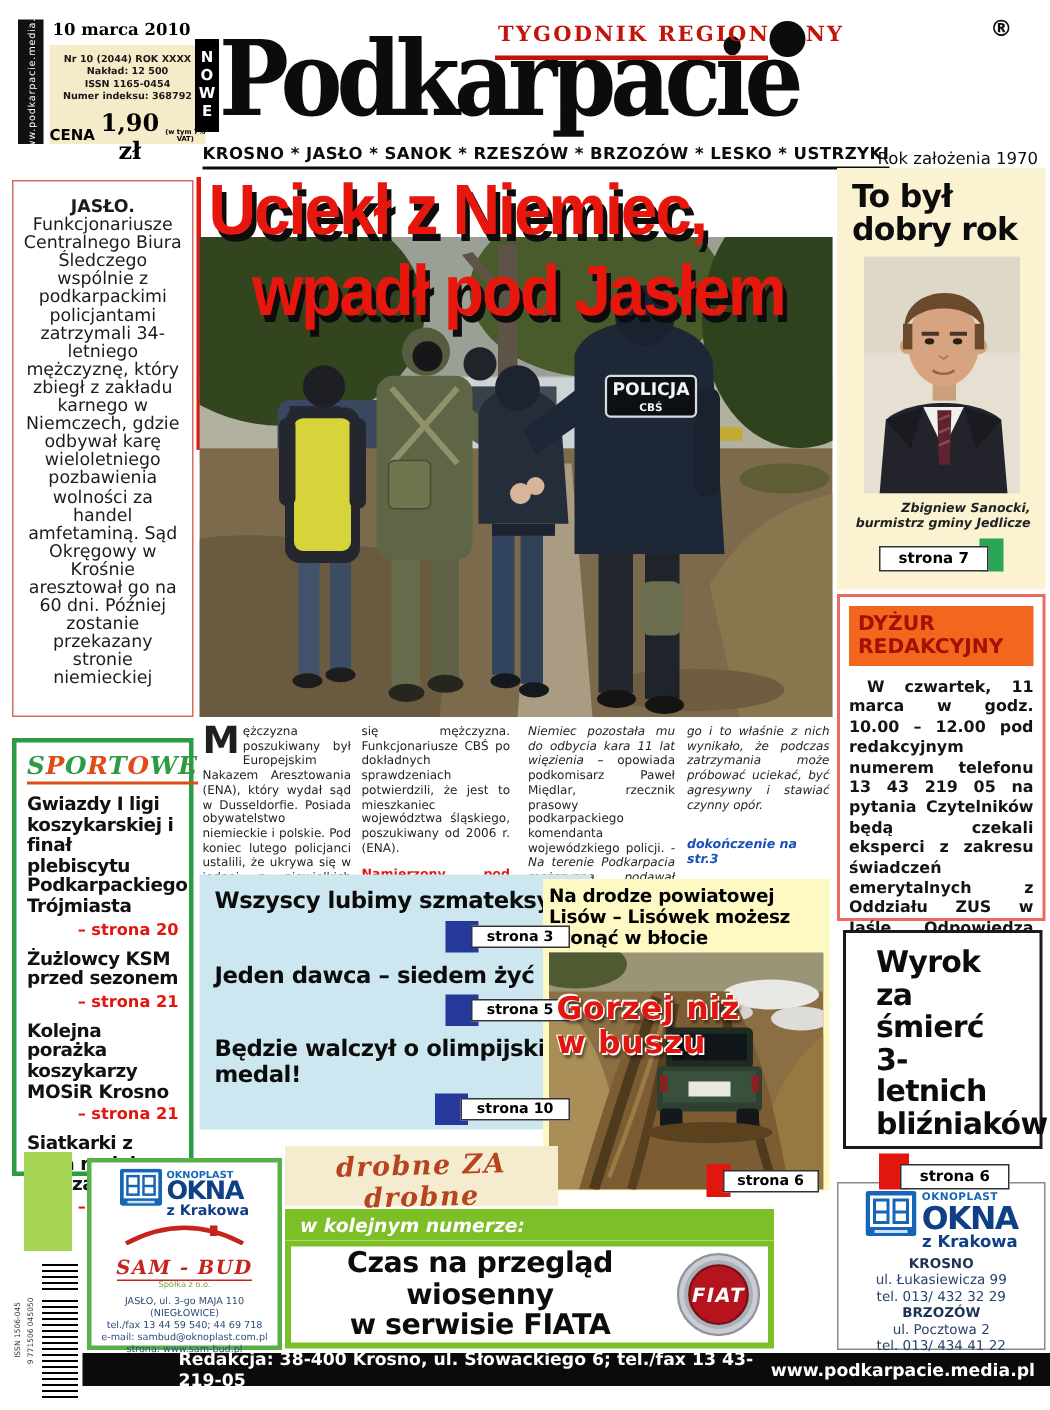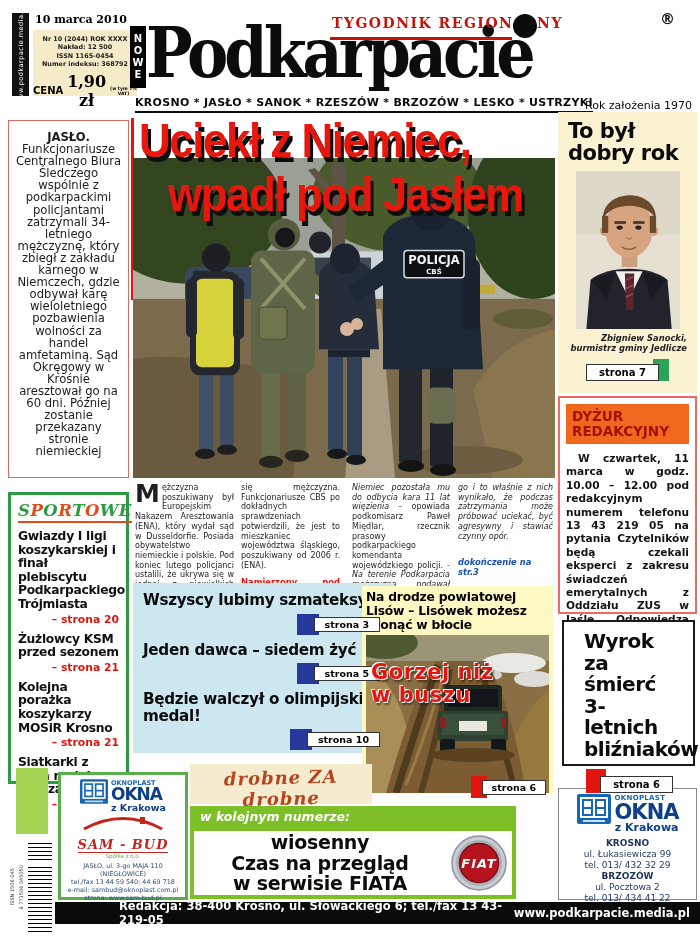--- a/index.html
+++ b/index.html
@@ -473,22 +473,22 @@
   </div>
 
   <div class="box-drobne">
     <div class="dr-title">drobne ZA drobne</div>
     <div class="dr-note">Szczegóły na stronie 16.</div>
   </div>
 
   <div class="nextbar">w kolejnym numerze:</div>
   <div class="box-fiat">
     <div class="fiat-text">
+      <div>Czas na przegląd</div>
       <div>wiosenny</div>
-      <div>Czas na przegląd</div>
       <div>w serwisie FIATA</div>
     </div>
     <div class="fiat-logo">
       <svg width="56" height="56" viewBox="0 0 56 56">
         <circle cx="28" cy="28" r="27" fill="#c9ccd2" stroke="#8f949c" stroke-width="1.5"></circle>
         <circle cx="28" cy="28" r="23" fill="#aab0b8"></circle>
         <circle cx="28" cy="28" r="19.5" fill="#b5131e" stroke="#7e0e14" stroke-width="1.5"></circle>
         <text x="28" y="33" text-anchor="middle" font-size="13" font-weight="bold" font-style="italic" fill="#fff" font-family="DejaVu Sans" letter-spacing="1">FIAT</text>
       </svg>
     </div>

